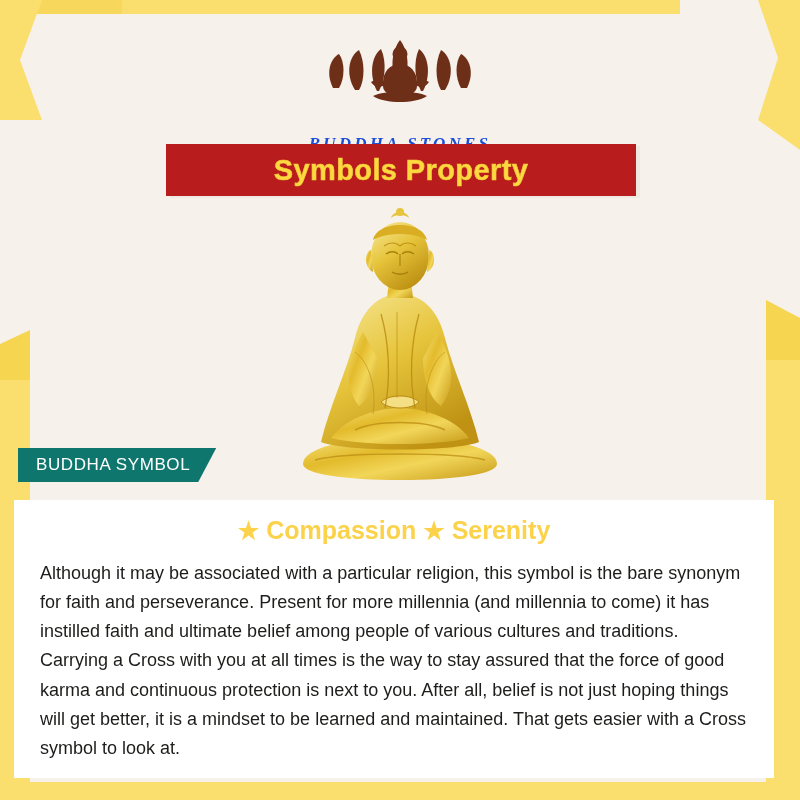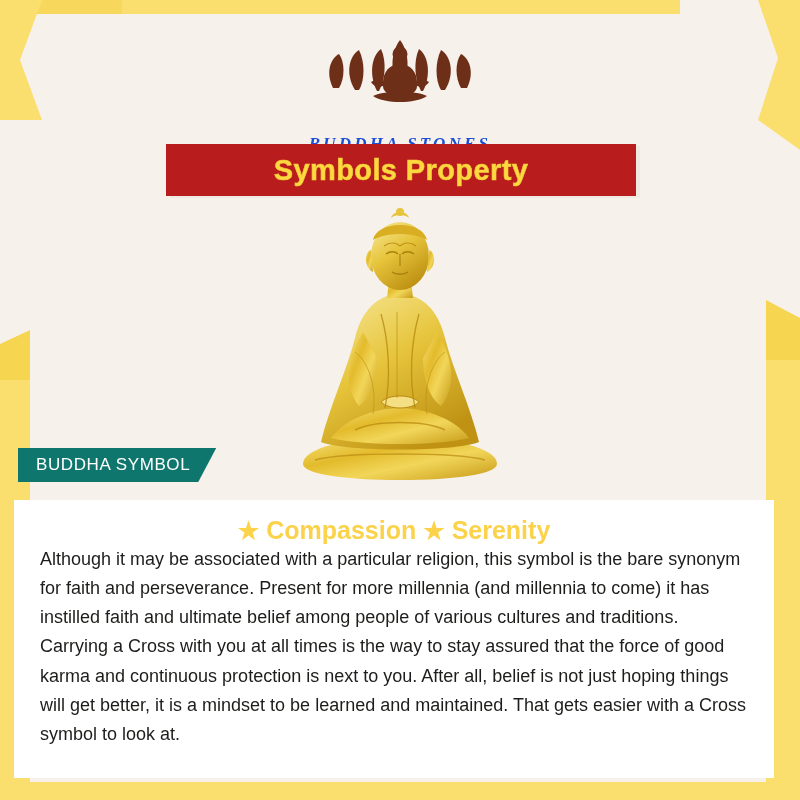--- a/index.html
+++ b/index.html
@@ -120,20 +120,21 @@
   .panel {
     position: absolute; top: 500px; left: 14px; right: 26px; bottom: 22px;
     background: #ffffff;
     padding: 16px 18px 10px 18px;
   }
   .subtitle {
     text-align: center;
     font-size: 25px;
     font-weight: bold;
     color: #fbd24a;
+    margin-bottom: 14px;
     white-space: nowrap;
   }
   .subtitle .star { color: #fbd24a; font-size: 24px; }
   .body-copy {
     font-size: 18px;
     line-height: 1.62;
     color: #1d1d1b;
     text-align: left;
     padding: 0 8px;
   }

